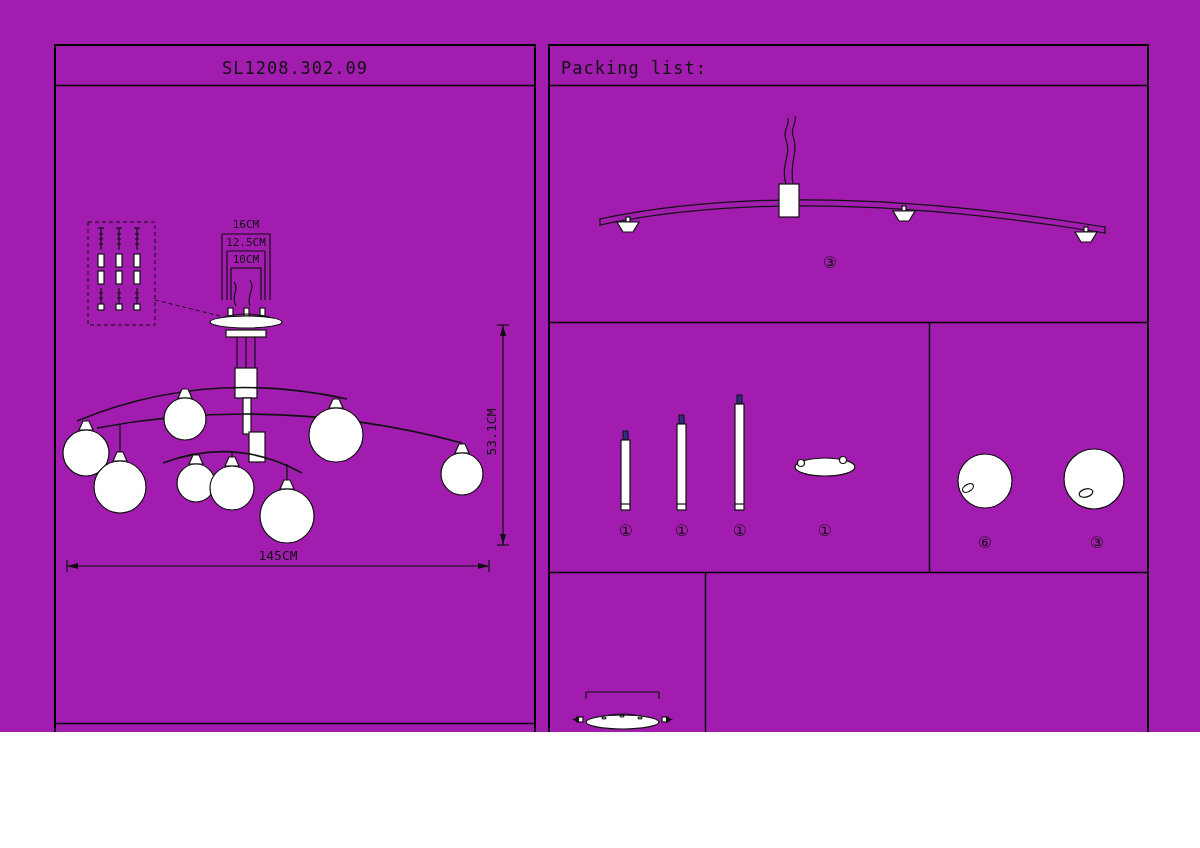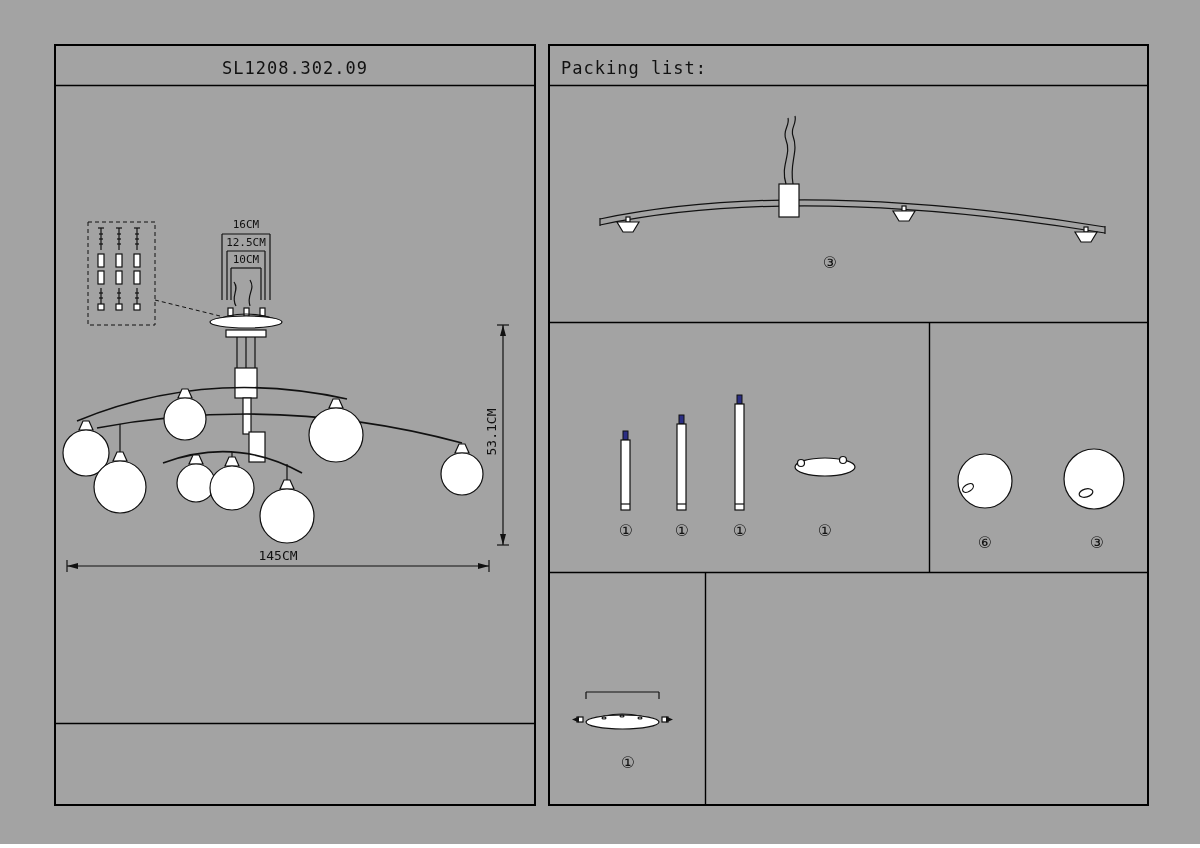--- a/index.html
+++ b/index.html
@@ -1,16 +1,16 @@
 <!DOCTYPE html>
 <html><head>
 <meta charset="utf-8">
 <style>
   html,body { margin:0; padding:0; background:#fff; }
-  .page { position:relative; width:1200px; height:844px; background:#a3a3a3;
+  .page { position:relative; width:1200px; height:732px; background:#a21caf;
           font-family:"DejaVu Sans Mono", monospace; }
   svg { display:block; }
   .t-title { font-family:"DejaVu Sans Mono", monospace; font-size:17px; fill:#111; letter-spacing:1px; }
   .t-dim   { font-family:"DejaVu Sans Mono", monospace; font-size:11px; fill:#111; }
   .t-dim-lg{ font-family:"DejaVu Sans Mono", monospace; font-size:13px; fill:#111; }
   .t-qty   { font-family:"DejaVu Sans", sans-serif; font-size:16px; fill:#111; }
   .ln  { stroke:#111; fill:none; stroke-width:1.2; }
   .ln2 { stroke:#111; fill:none; stroke-width:1.6; }
   .frame { stroke:#000; fill:none; stroke-width:2; }
   .grid  { stroke:#000; fill:none; stroke-width:1.4; }

